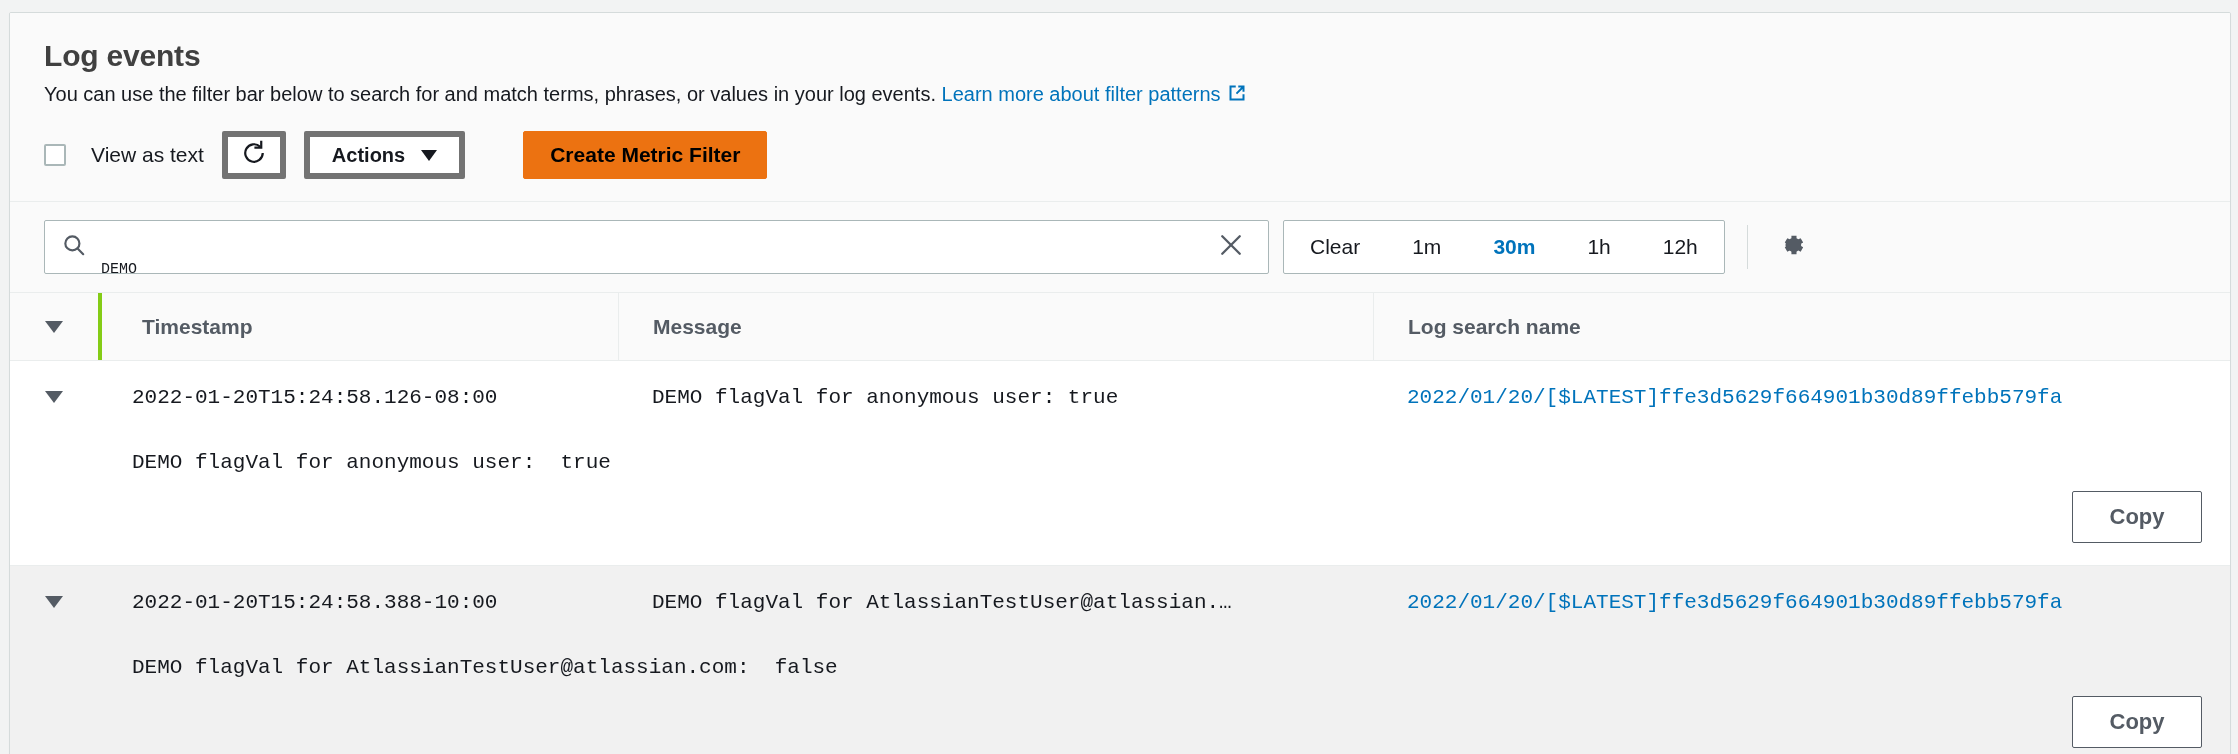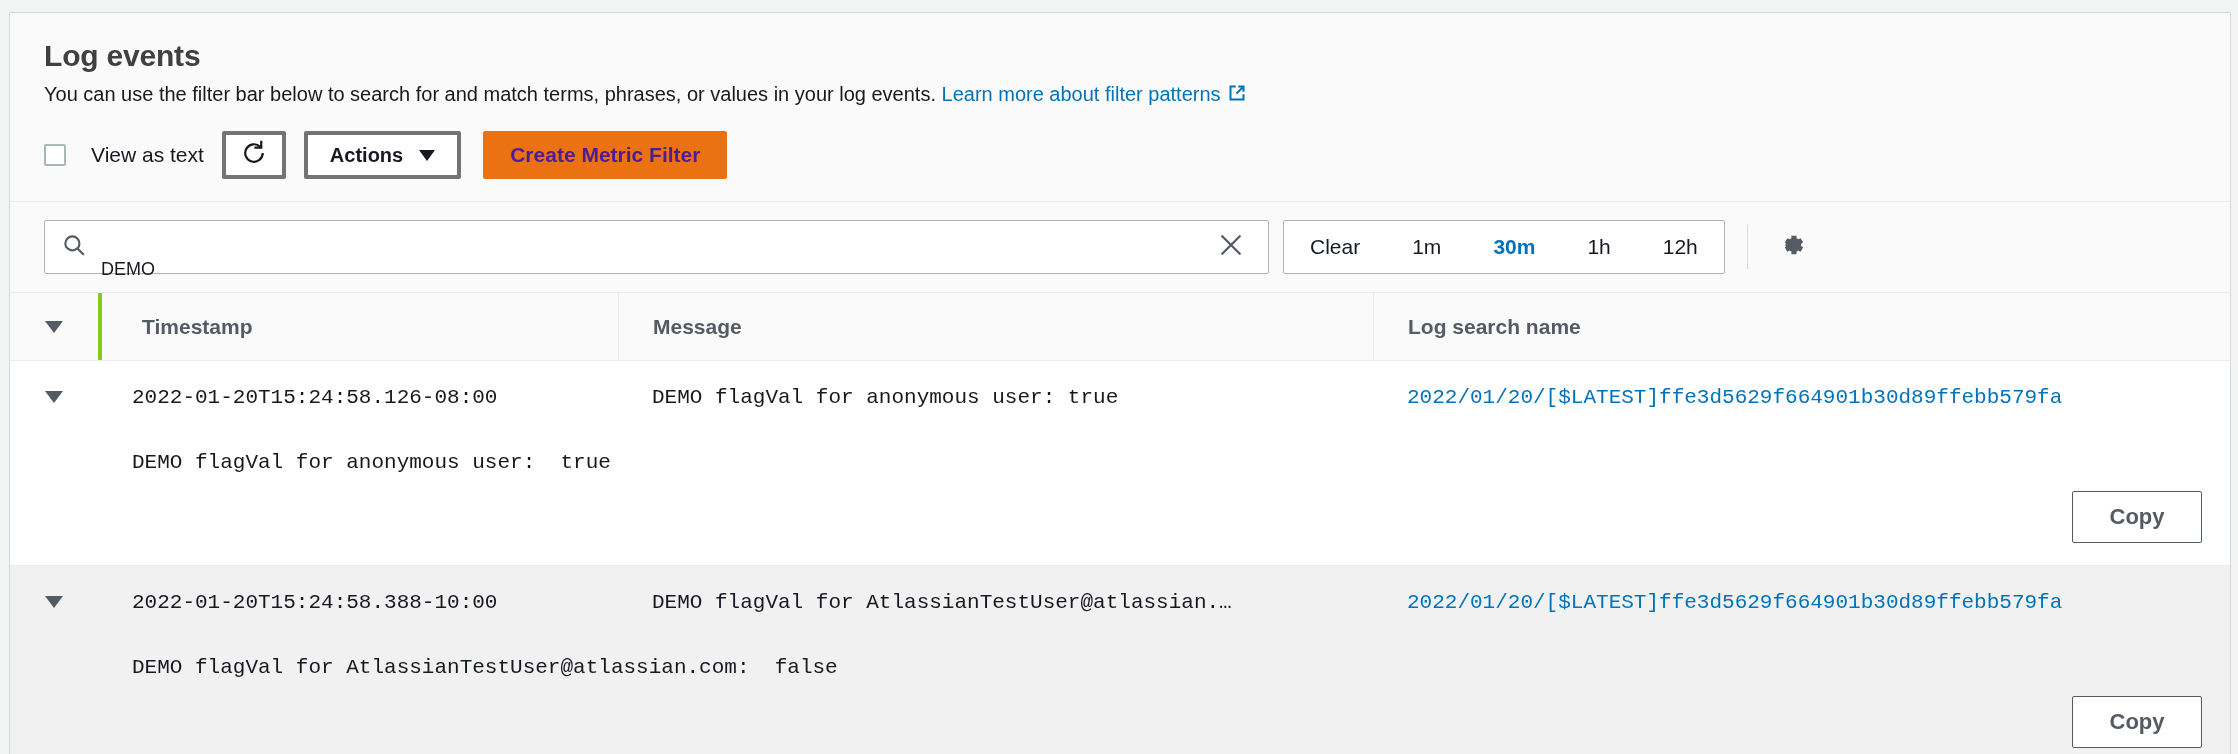--- a/index.html
+++ b/index.html
@@ -70,21 +70,21 @@
     border-radius: 2px;
     background: #fff;
     display: inline-block;
   }
   .chk-label {
     font-size: 21px;
     color: #16191f;
   }
   .btn {
     height: 48px;
-    border: 4px solid #737373;
+    border: 6px solid #737373;
     border-radius: 2px;
     background: #fff;
     color: #16191f;
     font-size: 20px;
     font-weight: bold;
     display: inline-flex;
     align-items: center;
     justify-content: center;
     cursor: pointer;
     padding: 0 20px;
@@ -94,24 +94,25 @@
   .caret {
     width: 0; height: 0;
     border-left: 8px solid transparent;
     border-right: 8px solid transparent;
     border-top: 11px solid #16191f;
     display: inline-block;
   }
   .btn-primary {
     background: #ec7211;
     border: 1px solid #ec7211;
-    color: #4c1d95;
+    color: #000000;
     font-size: 21px;
     font-weight: bold;
     padding: 0 26px;
+    margin-left: 36px;
   }
 
   
   .filterrow {
     display: flex;
     align-items: center;
     padding: 18px 34px 18px 34px;
     background: #fafafa;
     border-bottom: 1px solid #eaeded;
   }
@@ -122,23 +123,23 @@
     border: 1px solid #aab7b8;
     border-radius: 2px;
     background: #fff;
     display: flex;
     align-items: center;
     padding: 0 16px;
   }
   .search .mag { flex: 0 0 auto; margin-right: 14px; }
   .search-val {
     flex: 1 1 auto;
-    font-size: 18px;
-    color: #16191f;
-    font-family: Liberation Sans, sans-serif;
+    font-size: 15px;
+    color: #16191f;
+    font-family: Liberation Mono, monospace;
     border: none; outline: none; background: transparent;
     padding: 0;
     margin-top: 44px;
   }
   .clear-x { flex: 0 0 auto; cursor: pointer; margin-right: 6px; }
 
   .timerange {
     display: flex;
     align-items: center;
     height: 54px;

